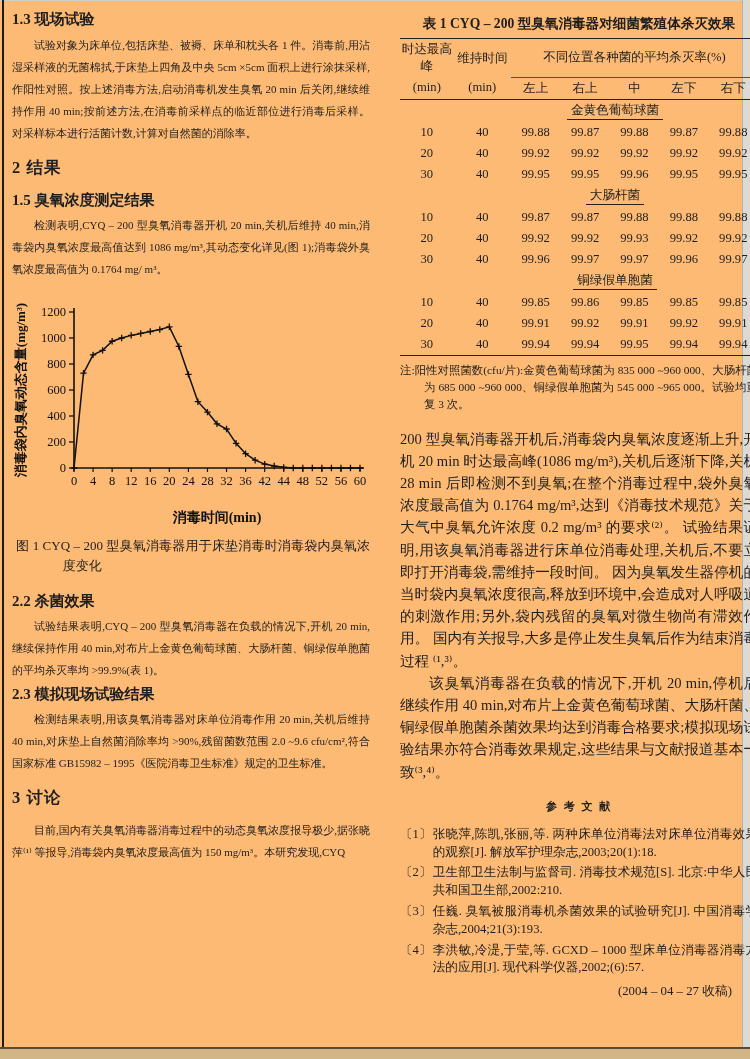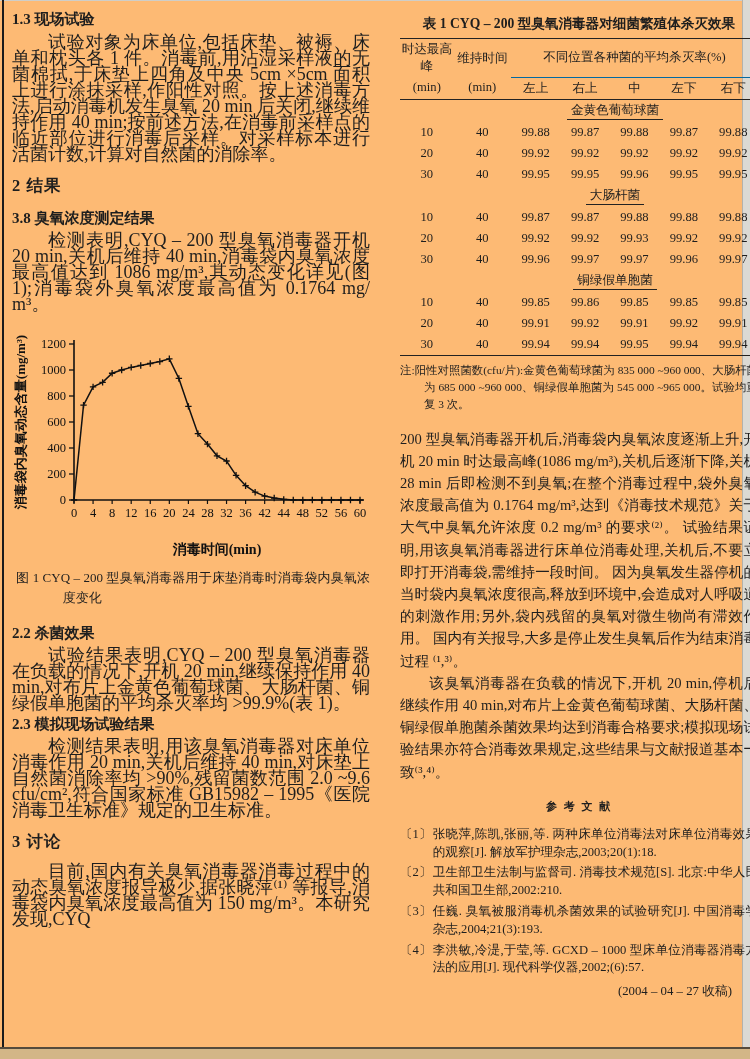--- a/index.html
+++ b/index.html
@@ -14,21 +14,21 @@
   .edge-right{position:absolute;right:0;top:0;bottom:10px;width:7px;background:#dbdad4;border-left:1px solid #b3b2ac;}
   .edge-top{position:absolute;left:0;right:0;top:0;height:1px;background:#cfcec8;}
   .strip-bottom{position:absolute;left:0;right:0;bottom:0;height:10px;background:#d3b687;border-top:2px solid #554b3c;}
 
   .col-left{position:absolute;left:12px;top:8px;width:358px;}
   .col-right{position:absolute;left:400px;top:12px;width:358px;}
 
   .h-sub{font-size:15px;font-weight:700;margin:0 0 4px 0;line-height:22px;}
   .h-big{font-size:16.5px;font-weight:700;margin:12px 0 9px 0;line-height:24px;letter-spacing:1px;}
   .h-sub2{font-size:15px;font-weight:600;margin:2px 0 2px 0;line-height:23px;}
-  p.body{font-size:18px;line-height:16px;text-align:justify;margin:0;}
+  p.body{font-size:11px;line-height:22px;text-align:justify;margin:0;}
   p.body.indent{text-indent:2em;}
   .col-right p.body{font-size:14.6px;line-height:22.2px;}
 
   
   .figure-wrap{margin:16px 0 4px 0;}
   .fig-caption{
     font-size:13px;line-height:20px;margin:4px 0 0 4px;
     padding-left:3.6em;text-indent:-3.6em;text-align:justify;
   }
 
@@ -63,21 +63,21 @@
   <div class="edge-top"></div>
   <div class="edge-left"></div>
   <div class="edge-right"></div>
   <div class="strip-bottom"></div>
 
   <div class="col-left">
     <div class="h-sub">1.3 现场试验</div>
     <p class="body indent">试验对象为床单位,包括床垫、被褥、床单和枕头各 1 件。消毒前,用沾湿采样液的无菌棉拭,于床垫上四角及中央 5cm ×5cm 面积上进行涂抹采样,作阳性对照。按上述消毒方法,启动消毒机发生臭氧 20 min 后关闭,继续维持作用 40 min;按前述方法,在消毒前采样点的临近部位进行消毒后采样。对采样标本进行活菌计数,计算对自然菌的消除率。</p>
 
     <div class="h-big">2  结果</div>
-    <div class="h-sub2">3.8 臭氧浓度测定结果</div>
+    <div class="h-sub2">1.5 臭氧浓度测定结果</div>
     <p class="body indent">检测表明,CYQ – 200 型臭氧消毒器开机 20 min,关机后维持 40 min,消毒袋内臭氧浓度最高值达到 1086 mg/m³,其动态变化详见(图 1);消毒袋外臭氧浓度最高值为 0.1764 mg/ m³。</p>
 
     <div class="figure-wrap">
       <div><svg width="356" height="232" viewBox="0 0 356 232" class="chart-svg">
             <line x1="62" y1="12" x2="62" y2="172" stroke="#111" stroke-width="1.6"></line>
             <line x1="62" y1="172" x2="352" y2="172" stroke="#111" stroke-width="1.6"></line>
             <line x1="57" y1="172" x2="62" y2="172" stroke="#111" stroke-width="1.3"></line>
             <text x="54" y="176" text-anchor="end" font-size="12.5">0</text>
             <line x1="57" y1="146" x2="62" y2="146" stroke="#111" stroke-width="1.3"></line>
             <text x="54" y="150" text-anchor="end" font-size="12.5">200</text>

